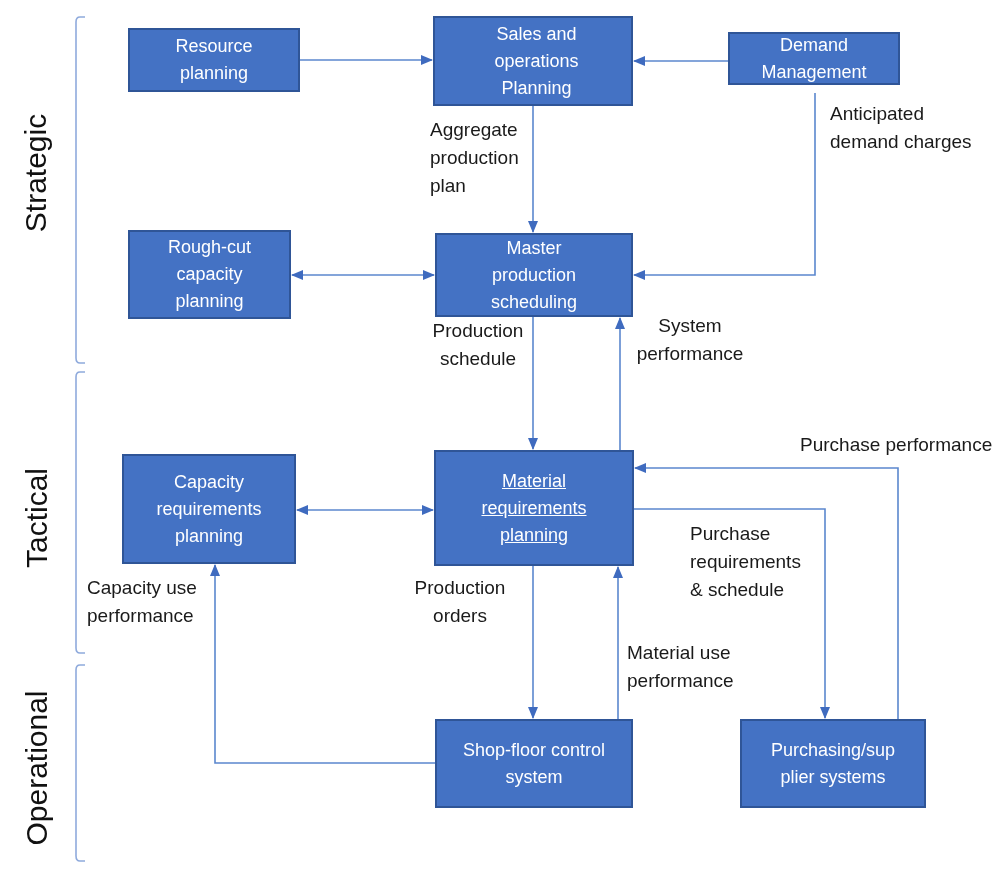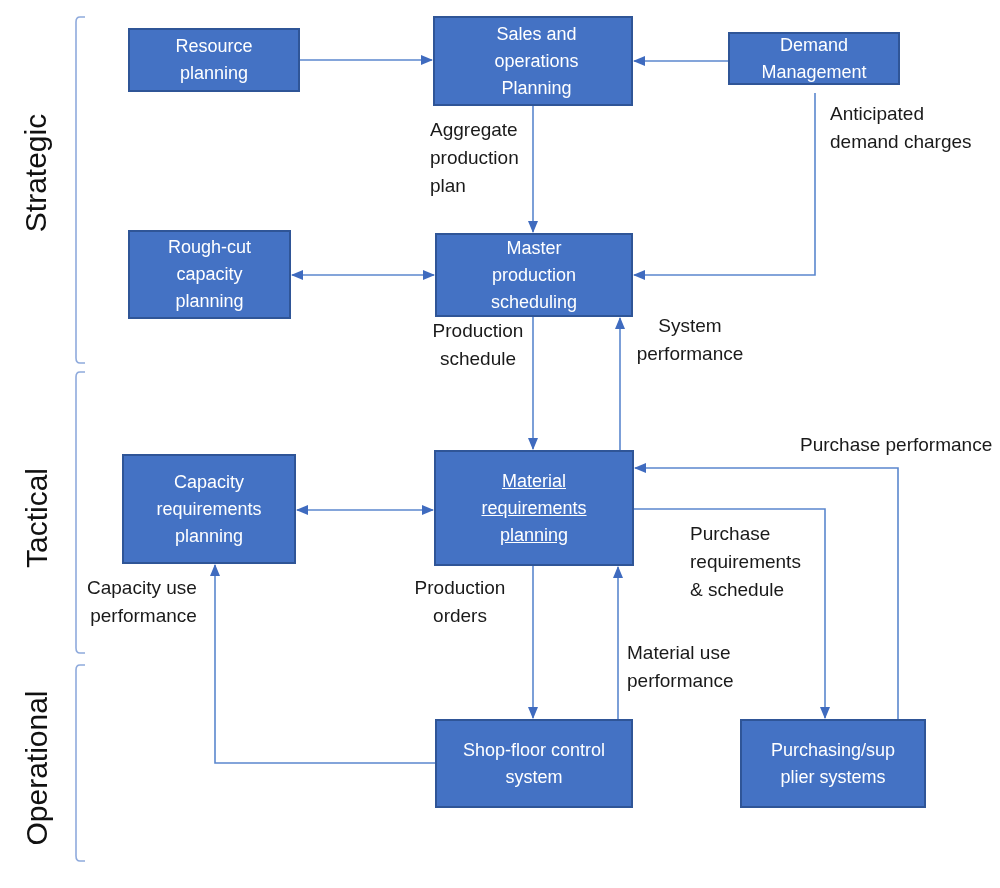--- a/index.html
+++ b/index.html
@@ -116,21 +116,21 @@
   <div class="elabel" style="left:430px; top:116px;">Aggregate
 production
 plan</div>
   <div class="elabel" style="left:830px; top:100px;">Anticipated
 demand charges</div>
   <div class="elabel center" style="left:418px; top:317px; width:120px;">Production
 schedule</div>
   <div class="elabel center" style="left:630px; top:312px; width:120px;">System
 performance</div>
   <div class="elabel" style="left:780px; top:431px;margin-left:20px;">Purchase performance</div>
-  <div class="elabel" style="left:87px; top:574px;text-align:right;">Capacity use
+  <div class="elabel" style="left:87px; top:574px;">Capacity use
 performance</div>
   <div class="elabel center" style="left:410px; top:574px; width:100px;">Production
 orders</div>
   <div class="elabel" style="left:690px; top:520px;">Purchase
 requirements
 &amp; schedule</div>
   <div class="elabel" style="left:627px; top:639px;">Material use
 performance</div>
 
 </div>

